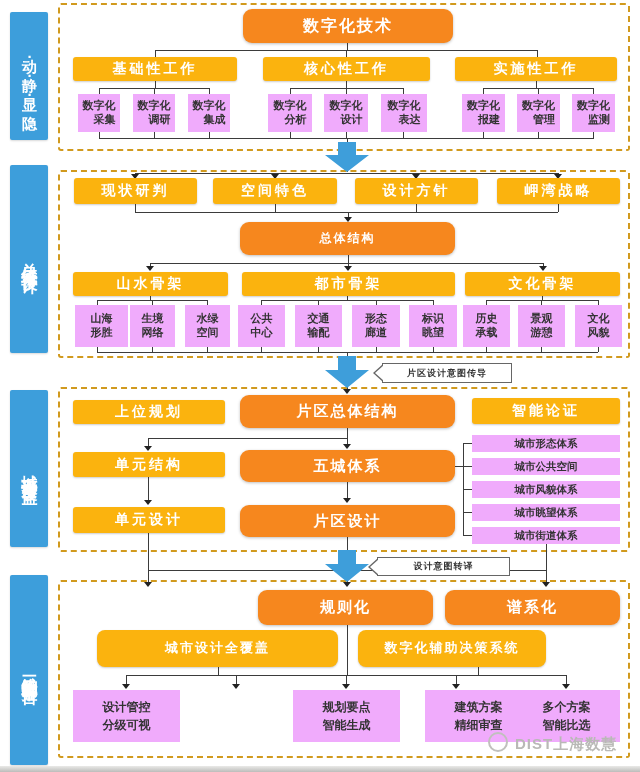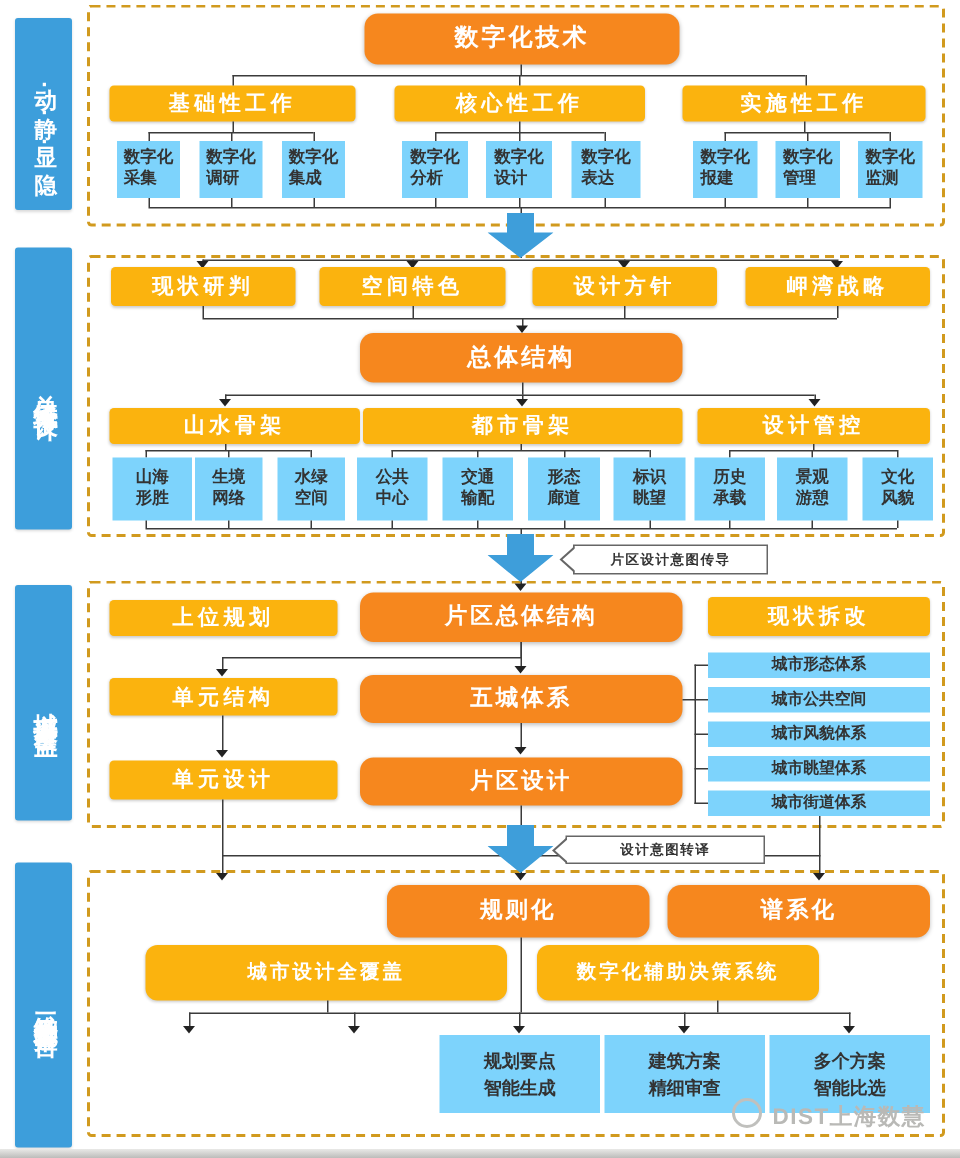--- a/index.html
+++ b/index.html
@@ -2,26 +2,26 @@
 <html><head>
 <meta charset="utf-8">
 <style>
   html,body{margin:0;padding:0;background:#fff}
   .stage{position:relative;width:640px;height:772px;background:#ffffff;overflow:hidden;
          font-family:"Liberation Sans","DejaVu Sans",sans-serif;font-weight:bold}
   .frame{position:absolute;border:2px dashed #D19A1E;border-radius:3px;box-sizing:border-box}
   .sidebar{position:absolute;background:#3D9EDB;color:#fff;border-radius:2px;
            writing-mode:vertical-rl;text-orientation:upright;display:flex;align-items:center;justify-content:center;
            font-size:16px;letter-spacing:3px;box-shadow:0 1px 2px rgba(0,0,0,.15)}
-  .box{position:absolute;display:flex;align-items:center;justify-content:center;text-align:left;
+  .box{position:absolute;display:flex;align-items:center;justify-content:center;text-align:right;
        white-space:pre-line;box-sizing:border-box;line-height:1.25}
   .orange{background:#F6871E;color:#fff;border-radius:9px;box-shadow:0 1px 3px rgba(0,0,0,.25);letter-spacing:2px}
   .yellow{background:#FBB30E;color:#fff;border-radius:3px;box-shadow:0 1px 2px rgba(0,0,0,.2);letter-spacing:3px}
   .yellow2{background:#FBB30E;color:#fff;border-radius:8px;box-shadow:0 1px 2px rgba(0,0,0,.2);letter-spacing:2px}
-  .lblue{background:#7dd3fc;color:#333}
+  .lblue{background:#f0abfc;color:#333}
   .hl{position:absolute;height:1px;background:#3b3b3b}
   .vl{position:absolute;width:1px;background:#3b3b3b}
   .ah{position:absolute;width:0;height:0;border-left:4px solid transparent;border-right:4px solid transparent;border-top:5px solid #222}
   .barrow{position:absolute;z-index:5}
   .callout{position:absolute;background:#fff;border:1px solid #666;display:flex;align-items:center;justify-content:center;
            font-size:9px;color:#333;z-index:6;letter-spacing:1px}
   .callout::before{content:"";position:absolute;left:-10px;top:50%;transform:translateY(-50%);
            border-top:9px solid transparent;border-bottom:9px solid transparent;border-right:10px solid #666}
   .callout::after{content:"";position:absolute;left:-8px;top:50%;transform:translateY(-50%);
            border-top:8px solid transparent;border-bottom:8px solid transparent;border-right:9px solid #fff}
@@ -121,34 +121,34 @@
   <div class="box yellow" style="left:497px;top:178px;width:123px;height:26px;font-size:14px">岬湾战略</div>
 
   <i class="vl" style="left:135px;top:204px;height:8px"></i>
   <i class="vl" style="left:275px;top:204px;height:8px"></i>
   <i class="vl" style="left:416px;top:204px;height:8px"></i>
   <i class="vl" style="left:558px;top:204px;height:8px"></i>
   <i class="hl" style="left:135px;top:212px;width:423px"></i>
   <i class="vl" style="left:348px;top:212px;height:6px"></i>
   <i class="ah" style="left:344px;top:217px"></i>
 
-  <div class="box orange" style="left:240px;top:222px;width:215px;height:33px;font-size:16px">总体结构</div>
+  <div class="box orange" style="left:240px;top:222px;width:215px;height:33px;font-size:12px">总体结构</div>
 
   <i class="vl" style="left:348px;top:255px;height:8px"></i>
   <i class="hl" style="left:150px;top:263px;width:393px"></i>
   <i class="vl" style="left:150px;top:263px;height:4px"></i>
   <i class="vl" style="left:348px;top:263px;height:4px"></i>
   <i class="vl" style="left:543px;top:263px;height:4px"></i>
   <i class="ah" style="left:146px;top:266px"></i>
   <i class="ah" style="left:344px;top:266px"></i>
   <i class="ah" style="left:539px;top:266px"></i>
 
-  <div class="box yellow" style="left:73px;top:272px;width:167px;height:24px;font-size:14px">山水骨架</div>
+  <div class="box yellow" style="left:73px;top:272px;width:155px;height:24px;font-size:14px">山水骨架</div>
   <div class="box yellow" style="left:242px;top:272px;width:213px;height:24px;font-size:14px">都市骨架</div>
-  <div class="box yellow" style="left:465px;top:272px;width:155px;height:24px;font-size:14px">设计管控</div>
+  <div class="box yellow" style="left:465px;top:272px;width:155px;height:24px;font-size:14px">文化骨架</div>
 
   <i class="vl" style="left:150px;top:296px;height:4px"></i>
   <i class="hl" style="left:97px;top:300px;width:110px"></i>
   <i class="vl" style="left:97px;top:300px;height:5px"></i>
   <i class="vl" style="left:152px;top:300px;height:5px"></i>
   <i class="vl" style="left:207px;top:300px;height:5px"></i>
   <i class="vl" style="left:347px;top:296px;height:4px"></i>
   <i class="hl" style="left:261px;top:300px;width:172px"></i>
   <i class="vl" style="left:261px;top:300px;height:5px"></i>
   <i class="vl" style="left:318px;top:300px;height:5px"></i>
@@ -195,21 +195,21 @@
   <i class="vl" style="left:347px;top:352px;height:38px"></i>
   <i class="ah" style="left:343px;top:389px;z-index:6"></i>
 
   <svg class="barrow" style="left:325px;top:356px" width="44" height="32">
       <polygon points="13,0 31,0 31,14 44,14 22,32 0,14 13,14" fill="#3E9EDA"></polygon>
     </svg>
   <div class="callout" style="left:382px;top:363px;width:128px;height:18px">片区设计意图传导</div>
 
   <div class="box orange" style="left:240px;top:395px;width:215px;height:33px;font-size:15px">片区总体结构</div>
   <div class="box yellow" style="left:73px;top:400px;width:152px;height:24px;font-size:14px">上位规划</div>
-  <div class="box yellow" style="left:472px;top:398px;width:148px;height:26px;font-size:14px">现状拆改</div>
+  <div class="box yellow" style="left:472px;top:398px;width:148px;height:26px;font-size:14px">智能论证</div>
 
   <i class="vl" style="left:347px;top:428px;height:10px"></i>
   <i class="hl" style="left:148px;top:438px;width:200px"></i>
   <i class="vl" style="left:148px;top:438px;height:9px"></i>
   <i class="ah" style="left:144px;top:446px"></i>
   <i class="vl" style="left:347px;top:428px;height:17px"></i>
   <i class="ah" style="left:343px;top:444px"></i>
 
   <div class="box yellow" style="left:73px;top:452px;width:152px;height:25px;font-size:14px">单元结构</div>
   <div class="box orange" style="left:240px;top:450px;width:215px;height:32px;font-size:15px">五城体系</div>
@@ -266,23 +266,25 @@
   <i class="vl" style="left:236px;top:675px;height:10px"></i>
   <i class="vl" style="left:346px;top:675px;height:10px"></i>
   <i class="vl" style="left:456px;top:675px;height:10px"></i>
   <i class="vl" style="left:566px;top:675px;height:10px"></i>
   <i class="ah" style="left:122px;top:684px"></i>
   <i class="ah" style="left:232px;top:684px"></i>
   <i class="ah" style="left:342px;top:684px"></i>
   <i class="ah" style="left:452px;top:684px"></i>
   <i class="ah" style="left:562px;top:684px"></i>
 
+  <div class="box lblue" style="left:73px;top:690px;width:107px;height:52px;font-size:12px;line-height:1.5">设计管控
+分级可视</div>
   <div class="box lblue" style="left:293px;top:690px;width:107px;height:52px;font-size:12px;line-height:1.5">规划要点
 智能生成</div>
-  <div class="box lblue" style="left:403px;top:690px;width:107px;height:52px;font-size:12px;line-height:1.5">建筑方案
+  <div class="box lblue" style="left:425px;top:690px;width:107px;height:52px;font-size:12px;line-height:1.5">建筑方案
 精细审查</div>
   <div class="box lblue" style="left:513px;top:690px;width:107px;height:52px;font-size:12px;line-height:1.5">多个方案
 智能比选</div>
 
   <div class="wmlogo" style="left:488px;top:732px"></div>
   <div class="wm" style="left:515px;top:735px">DIST上海数慧</div>
 
   <div class="shadowbar"></div>
 </div>
 

